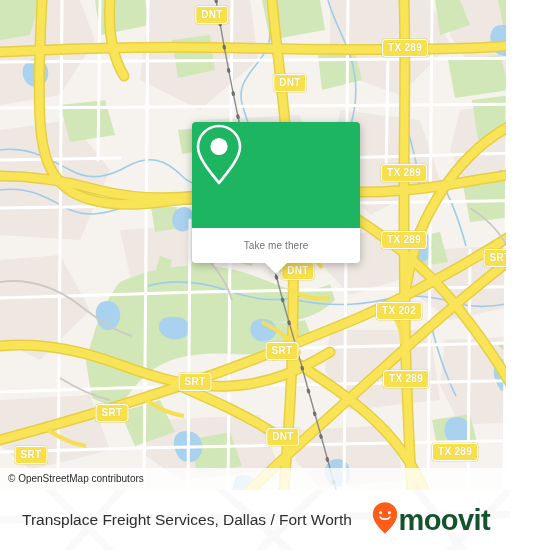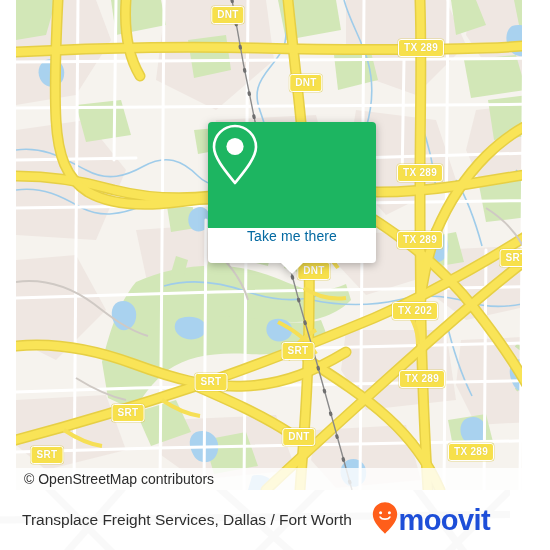--- a/index.html
+++ b/index.html
@@ -4,21 +4,21 @@
 <style>
   html,body{margin:0;padding:0;}
   body{
     width:550px;height:550px;overflow:hidden;
     font-family:"Liberation Sans","DejaVu Sans",sans-serif;
     background:#ffffff;
   }
   .screen{position:relative;width:550px;height:550px;overflow:hidden;background:#fff;}
 
   
-  .map{position:absolute;left:16px;top:0;width:506px;height:490px;overflow:hidden;
+  .map{position:absolute;left:0;top:0;width:506px;height:490px;overflow:hidden;
        background:#f6f3ee;}
   .map svg{position:absolute;left:0;top:0;display:block;}
 
   
   .shield{
     position:absolute;
     background:#f7e04b;
     border:1.5px solid #ffffff;
     border-radius:3px;
     color:#ffffff;
@@ -30,39 +30,39 @@
     white-space:nowrap;
     text-shadow:0 0 1px rgba(190,170,40,.6);
     transform:translate(-50%,-50%);
     box-shadow:0 0 0 .5px rgba(215,195,60,.55);
   }
 
   
   .attrib{
     position:absolute;left:0;bottom:0;width:100%;
     background:rgba(255,255,255,.80);
-    font-size:14px;color:#2b2b2b;
+    font-size:10px;color:#2b2b2b;
     padding:3px 4px 3px 8px;
     box-sizing:border-box;
     line-height:16px;
   }
 
   
   .callout{
     position:absolute;left:192px;top:122px;width:168px;
     filter:drop-shadow(0 2px 4px rgba(0,0,0,.28));
   }
   .callout-top{
     background:#1db561;height:106px;border-radius:4px 4px 0 0;
     display:flex;align-items:center;justify-content:center;
   }
   .callout-bottom{
     background:#ffffff;height:35px;border-radius:0 0 4px 4px;
-    display:flex;justify-content:center;
-    color:#0369a1;font-size:14px;letter-spacing:.1px;
+    display:flex;align-items:center;justify-content:center;
+    color:#737373;font-size:10px;letter-spacing:.1px;
   }
   .callout-tail{
     position:absolute;left:50%;bottom:-11px;margin-left:-11px;
     width:0;height:0;
     border-left:11px solid transparent;
     border-right:11px solid transparent;
     border-top:11px solid #ffffff;
   }
 
   
@@ -71,21 +71,21 @@
     background:#ffffff;overflow:hidden;
     display:flex;align-items:center;
   }
   .footer-watermark{position:absolute;left:0;top:0;width:550px;height:60px;opacity:.35;}
   .footer-title{
     position:relative;z-index:2;
     margin-left:22px;font-size:15.5px;color:#2e2e2e;white-space:nowrap;
   }
   .logo{position:absolute;right:20px;top:50%;transform:translateY(-50%);z-index:2;
         display:flex;align-items:center;}
-  .logo-word{font-size:29px;font-weight:bold;color:#1d4ed8;letter-spacing:-.6px;line-height:1;
+  .logo-word{font-size:29px;font-weight:bold;color:#14532d;letter-spacing:-.6px;line-height:1;
              margin-left:1px;text-align:right;}
 </style>
 </head>
 <body>
 
 <div class="screen">
 
   <div class="map">
     <svg width="550" height="490" viewBox="0 0 550 490" xmlns="http://www.w3.org/2000/svg">
       <defs>

